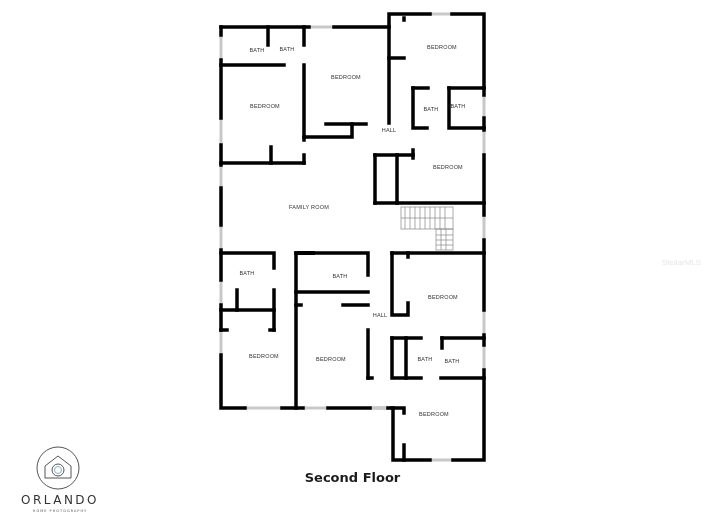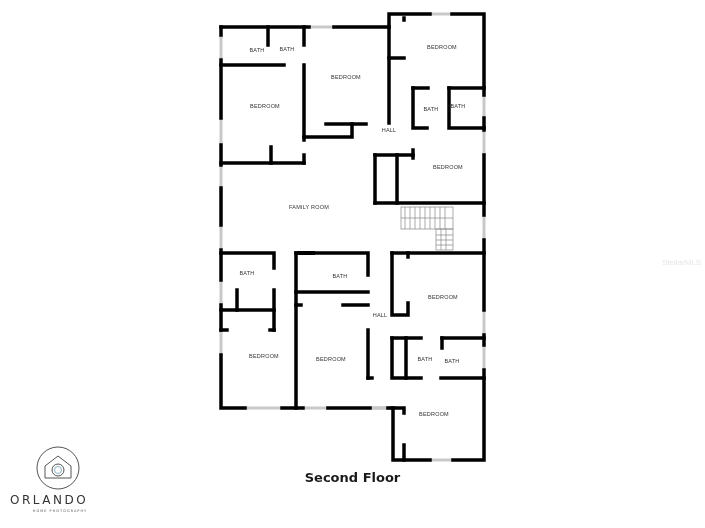--- a/index.html
+++ b/index.html
@@ -2,21 +2,21 @@
 <html><head>
 <meta charset="utf-8">
 <style>
   html,body{margin:0;padding:0;background:#ffffff;}
   body{width:705px;height:528px;position:relative;overflow:hidden;font-family:"Liberation Sans",sans-serif;}
   #plan{position:absolute;left:0;top:0;width:705px;height:528px;}
   .room-label{font-family:"Liberation Sans",sans-serif;font-size:5.5px;fill:#333;letter-spacing:0.2px;text-anchor:middle;}
   .title{position:absolute;left:0;width:705px;top:470px;text-align:center;font-family:"DejaVu Sans",sans-serif;font-weight:bold;font-size:13px;color:#1a1a1a;}
   .watermark{position:absolute;left:662px;top:258px;font-size:8px;color:#e6e6e6;font-family:"Liberation Sans",sans-serif;}
   .logo{position:absolute;left:10px;top:440px;width:100px;height:80px;}
-  .logo-name{position:absolute;left:0;top:53px;width:100px;text-align:left;font-family:"DejaVu Sans",sans-serif;font-size:12px;letter-spacing:2.5px;color:#333;}
+  .logo-name{position:absolute;left:0;top:53px;width:100px;text-align:center;font-family:"DejaVu Sans",sans-serif;font-size:12px;letter-spacing:2.5px;color:#333;}
   .logo-sub{position:absolute;left:0;top:69px;width:100px;text-align:center;font-family:"DejaVu Sans",sans-serif;font-size:3.5px;letter-spacing:1px;color:#555;}
 </style>
 </head>
 <body>
 
 <svg id="plan" viewBox="0 0 705 528" xmlns="http://www.w3.org/2000/svg">
   <g stroke="#c8c8c8" stroke-width="3" fill="none">
     <line x1="309" y1="27" x2="334" y2="27"></line>
     <line x1="430" y1="14" x2="452" y2="14"></line>
     <line x1="221" y1="35" x2="221" y2="60"></line>

